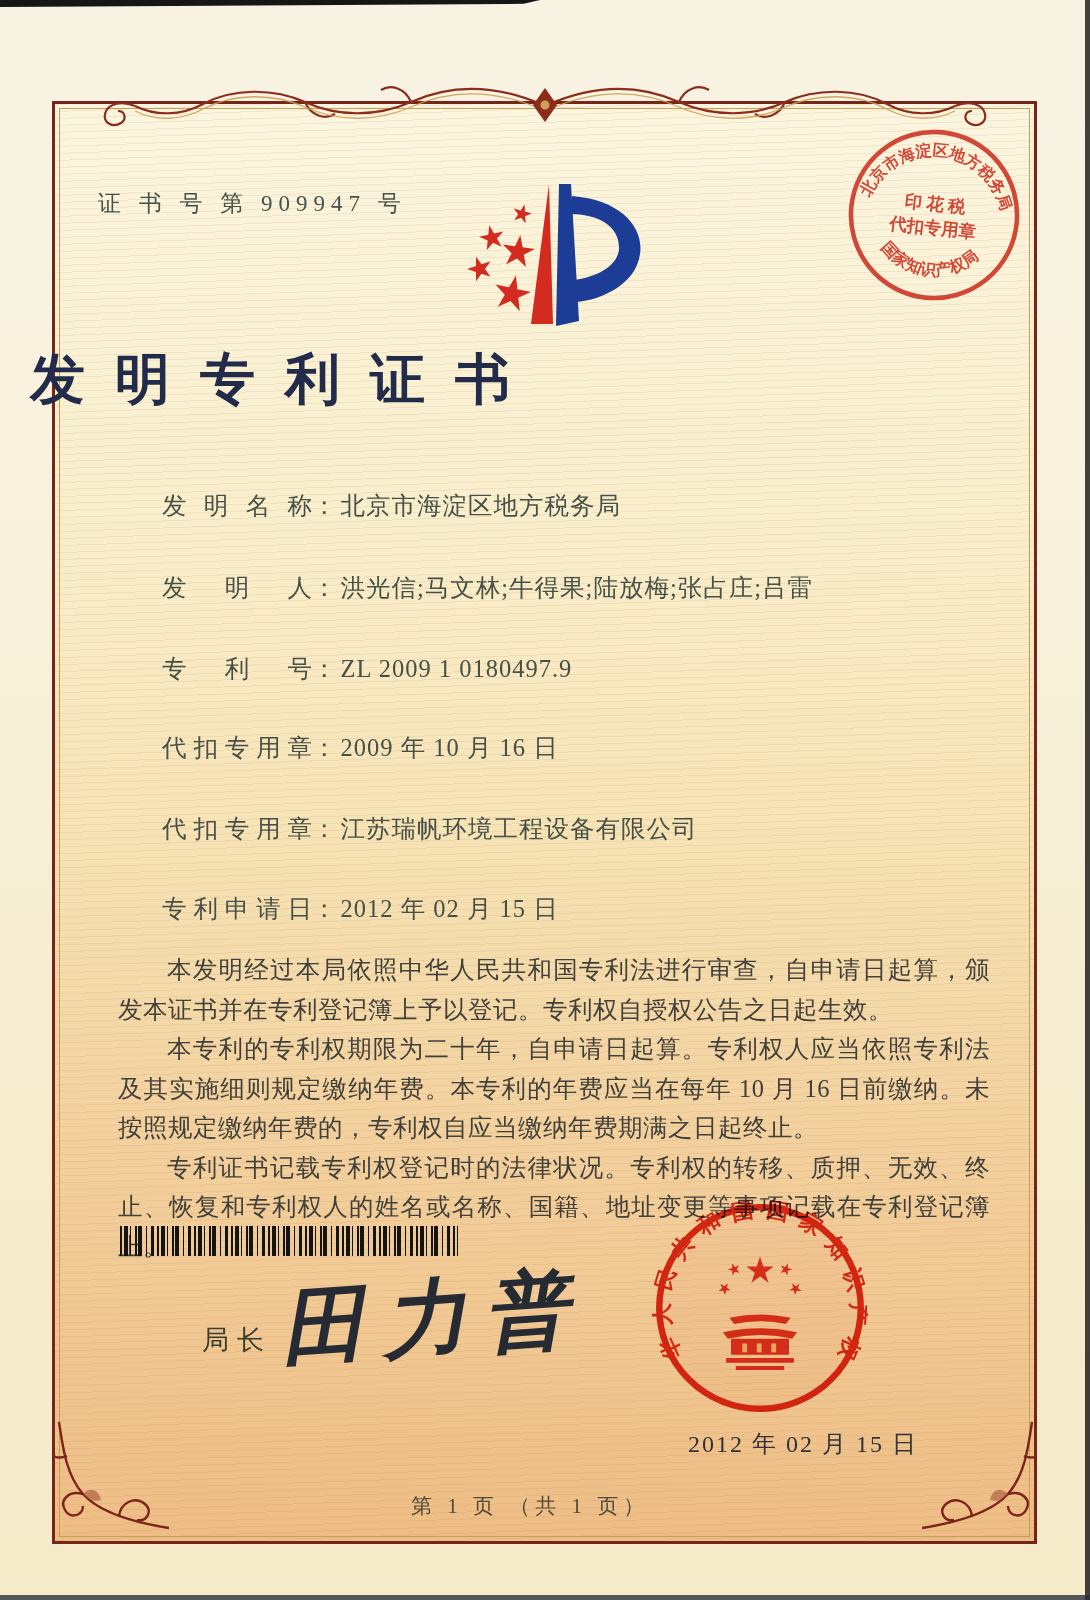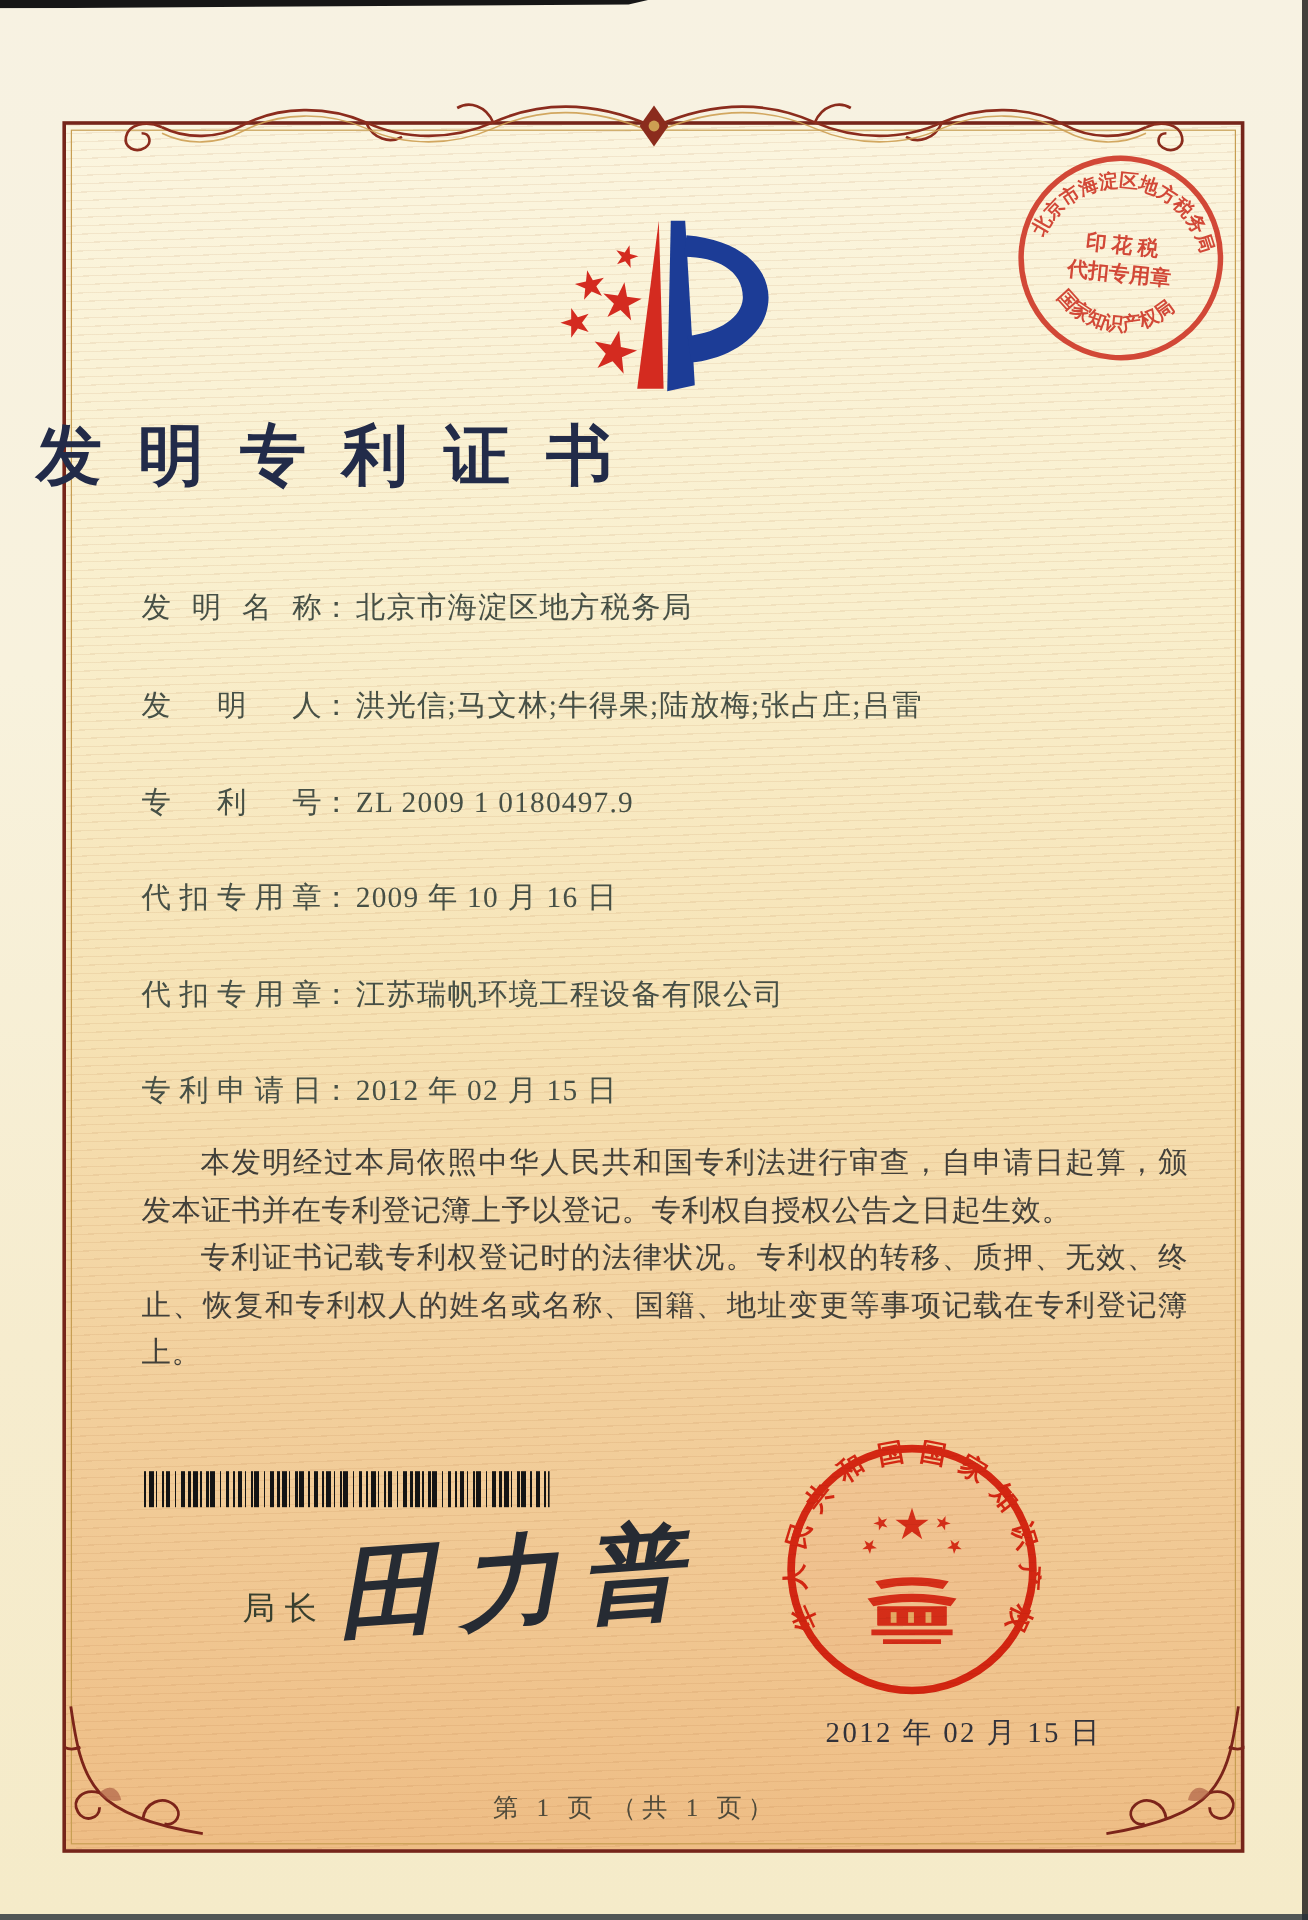--- a/index.html
+++ b/index.html
@@ -28,21 +28,21 @@
   .logo{position:absolute;left:432px;top:174px;}
   .tax-stamp{position:absolute;left:845px;top:126px;transform:rotate(6deg);opacity:.92;}
 
   .title{position:absolute;left:0;top:343px;width:100%;
          font-size:55px;font-weight:700;color:#222b49;letter-spacing:30px;padding-left:30px;box-sizing:border-box;}
 
   .fields{position:absolute;left:118px;top:0;width:880px;}
   .field-row{position:absolute;left:0;font-size:24.5px;color:#475046;white-space:nowrap;}
   .field-row.r0{top:489px;}  .field-row.r1{top:571px;}  .field-row.r2{top:652px;font-family:Liberation Serif, serif;}
   .field-row.r3{top:731px;}  .field-row.r4{top:812px;}  .field-row.r5{top:892px;}
-  .f-label{display:inline-block;width:150px;text-align:justify;text-align-last:justify;}
+  .f-label{display:inline-block;width:150px;text-align:justify;text-align-last:justify;margin-left:44px;}
   .f-colon{display:inline-block;margin-right:4px;}
   .f-value{letter-spacing:1px;}
 
   .paragraphs{position:absolute;left:118px;top:950px;width:872px;font-size:24.5px;line-height:39.5px;
               color:#42403a;text-align:justify;}
   .paragraphs p{margin:0;text-indent:2em;letter-spacing:0.5px;}
 
   .barcode{position:absolute;left:120px;top:1226px;width:338px;height:30px;
     background:repeating-linear-gradient(90deg,
       #141414 0 2px, transparent 2px 4px,
@@ -109,20 +109,21 @@
   <svg class="corner bl" width="125" height="125" viewBox="0 0 125 125">
     <g stroke="#7c241a" fill="none" stroke-width="2.4">
       <path d="M120,6 C116,34 112,60 96,78 C80,96 48,106 10,112"></path>
       <path d="M96,78 c14,-4 24,6 18,16 c-5,9 -18,6 -18,-4"></path>
       <path d="M60,100 c-2,-14 -16,-20 -26,-12 c-8,7 -2,18 8,16"></path>
       <path d="M112,40 c10,4 18,0 20,-10"></path>
     </g>
     <path d="M96,78 C88,70 80,74 78,84 C86,86 92,84 96,78 Z" fill="#a5543c" opacity="0.6"></path>
   </svg>
 
+  <div class="cert-number">证 书 号 第 909947 号</div>
 
   <svg class="logo" width="225" height="158" viewBox="0 0 225 158">
     <defs>
       <path id="st" d="M0,-1 L0.225,-0.309 L0.951,-0.309 L0.363,0.118 L0.588,0.809 L0,0.382 L-0.588,0.809 L-0.363,0.118 L-0.951,-0.309 L-0.225,-0.309 Z"></path>
     </defs>
     <g fill="#d42b20">
       <use href="#st" transform="translate(90,40) scale(10) rotate(15)"></use>
       <use href="#st" transform="translate(60,64) scale(13) rotate(-12)"></use>
       <use href="#st" transform="translate(86,78) scale(17) rotate(8)"></use>
       <use href="#st" transform="translate(48,95) scale(13) rotate(-18)"></use>
@@ -169,20 +170,21 @@
     <div class="field-row r4">
       <span class="f-label">代扣专用章</span><span class="f-colon">：</span><span class="f-value">江苏瑞帆环境工程设备有限公司</span>
     </div>
     <div class="field-row r5">
       <span class="f-label">专利申请日</span><span class="f-colon">：</span><span class="f-value">2012 年 02 月 15 日</span>
     </div>
   </div>
 
   <div class="paragraphs">
     <p>本发明经过本局依照中华人民共和国专利法进行审查，自申请日起算，颁发本证书并在专利登记簿上予以登记。专利权自授权公告之日起生效。</p>
+    <p>本专利的专利权期限为二十年，自申请日起算。专利权人应当依照专利法及其实施细则规定缴纳年费。本专利的年费应当在每年 10 月 16 日前缴纳。未按照规定缴纳年费的，专利权自应当缴纳年费期满之日起终止。</p>
     <p>专利证书记载专利权登记时的法律状况。专利权的转移、质押、无效、终止、恢复和专利权人的姓名或名称、国籍、地址变更等事项记载在专利登记簿上。</p>
   </div>
 
   <div class="barcode"></div>
 
   <div class="sig-label">局长</div>
   <div class="signature">田力普</div>
 
   <svg class="official-seal" width="216" height="216" viewBox="0 0 268 268">
     <defs>

